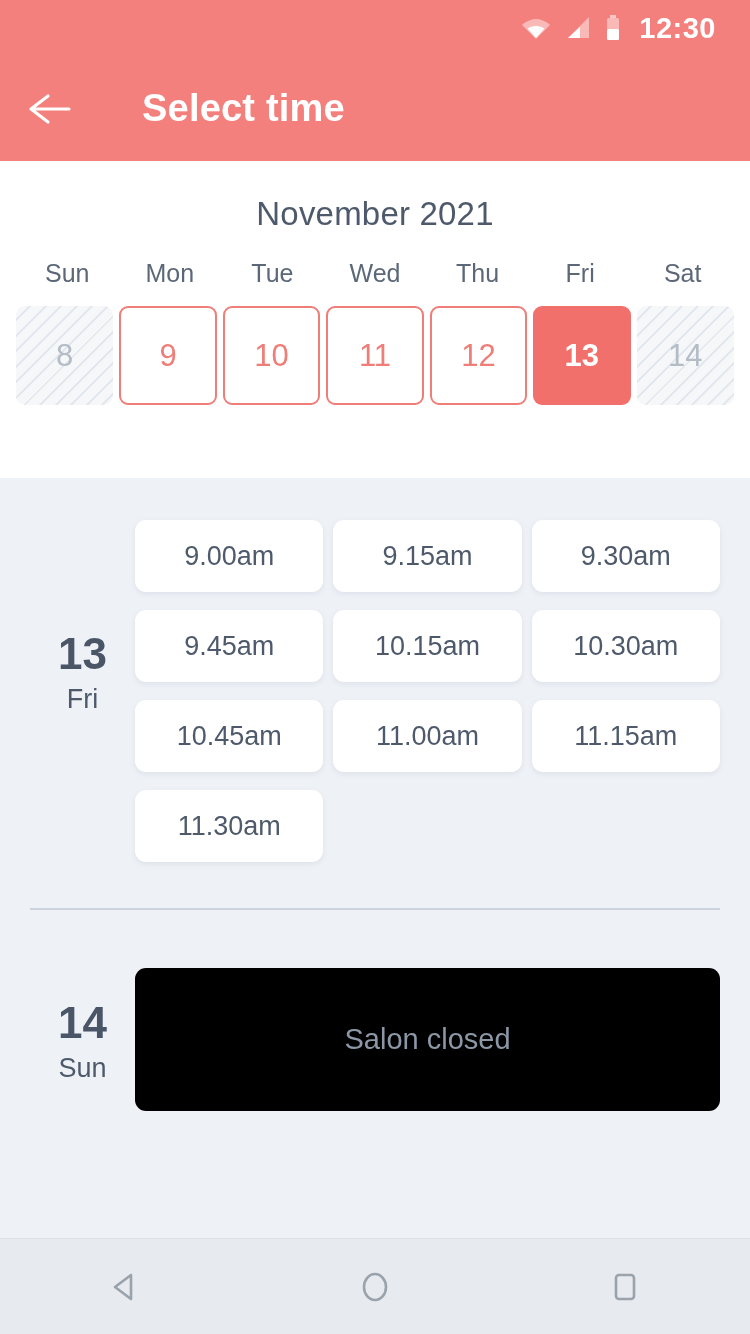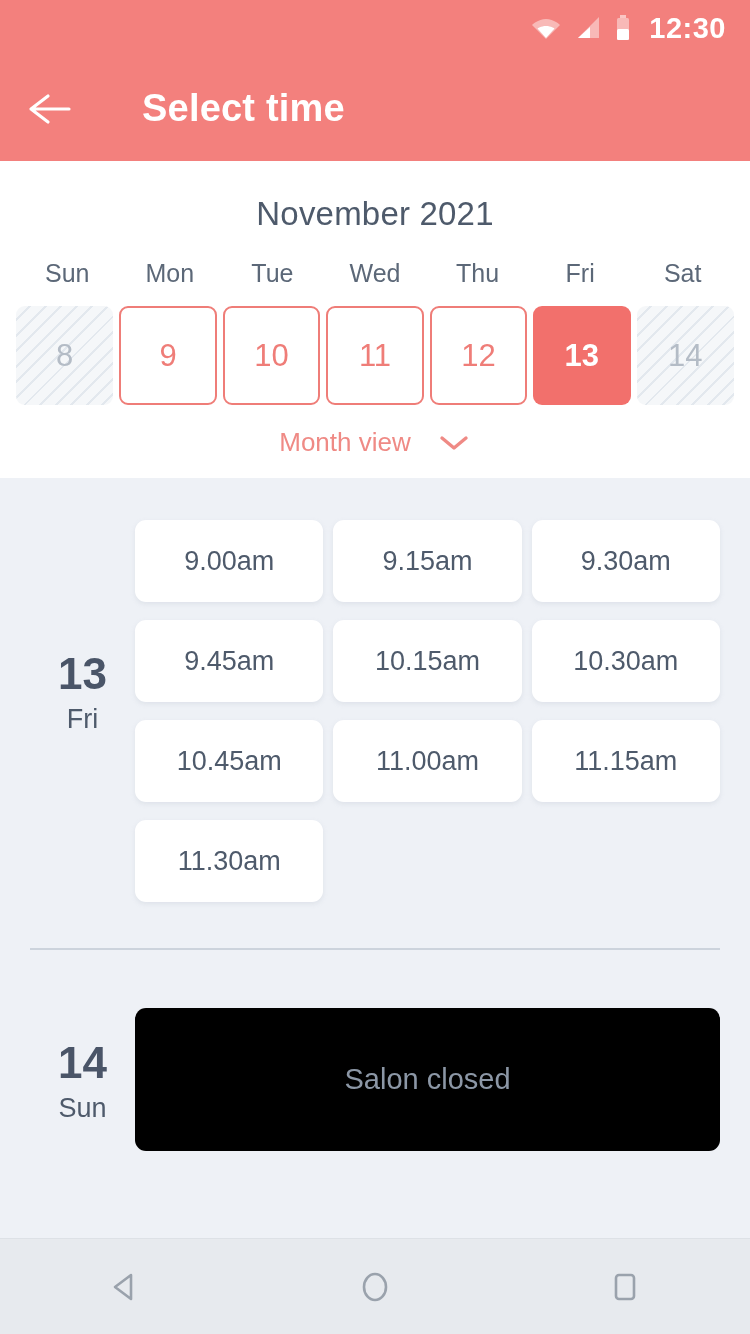--- a/index.html
+++ b/index.html
@@ -7,21 +7,21 @@
     width:750px; height:1334px;
     font-family:"Liberation Sans", sans-serif;
     background:#eef1f6; overflow:hidden;
   }
   .phone { position:relative; width:750px; height:1334px; background:#eef1f6; }
 
   
   .statusbar {
     position:absolute; top:0; left:0; width:750px; height:56px;
     background:#f3807d; display:flex; align-items:center;
-    justify-content:flex-end; padding-right:24px; gap:14px;
+    justify-content:flex-end; padding-right:34px; gap:14px;
   }
   .sb-icon { display:flex; align-items:center; justify-content:center; }
   .sb-time {
     color:#ffffff; font-size:29px; font-weight:bold; letter-spacing:0.5px;
     margin-left:4px;
   }
 
   
   .appbar {
     position:absolute; top:56px; left:0; width:750px; height:105px;
@@ -92,21 +92,21 @@
     width:105px; flex:0 0 105px; display:flex; flex-direction:column;
     align-items:center; justify-content:center; padding-top:6px;
   }
   .day-num { font-size:44px; font-weight:bold; color:#4a5568; line-height:1; }
   .day-dow { font-size:27px; color:#4e5a6b; margin-top:8px; }
   .slot-grid {
     flex:1; display:grid; grid-template-columns:repeat(3,1fr);
     gap:18px 10px; padding-top:42px; padding-left:0px;
   }
   .slot {
-    height:82px; background:#ffffff; border-radius:11px;
+    height:72px; background:#ffffff; border-radius:11px;
     display:flex; align-items:center; justify-content:center;
     font-size:27px; color:#4e5a6b; cursor:pointer;
     box-shadow:0 2px 5px rgba(150,163,180,0.18);
   }
   .divider {
     height:2px; background:#ccd3dc; margin:46px 30px 0 30px;
   }
   .closed-box {
     flex:1; height:143px; background:#000000; border-radius:11px;
     display:flex; align-items:center; justify-content:center;
@@ -178,26 +178,20 @@
     <div class="daycells">
       <div class="daycell disabled">8</div>
       <div class="daycell available">9</div>
       <div class="daycell available">10</div>
       <div class="daycell available">11</div>
       <div class="daycell available">12</div>
       <div class="daycell selected">13</div>
       <div class="daycell disabled">14</div>
     </div>
 
-    <div class="monthview">
-      <span class="monthview-label">Month view</span>
-      <svg width="34" height="20" viewBox="0 0 34 20">
-        <path d="M5 5 L17 15 L29 5" stroke="#ef8a85" stroke-width="3.4" fill="none" stroke-linecap="round" stroke-linejoin="round"></path>
-      </svg>
-    </div>
   </div>
 
   <div class="content">
 
     <div class="day-section">
       <div class="day-label">
         <div class="day-num">13</div>
         <div class="day-dow">Fri</div>
       </div>
       <div class="slot-grid">

